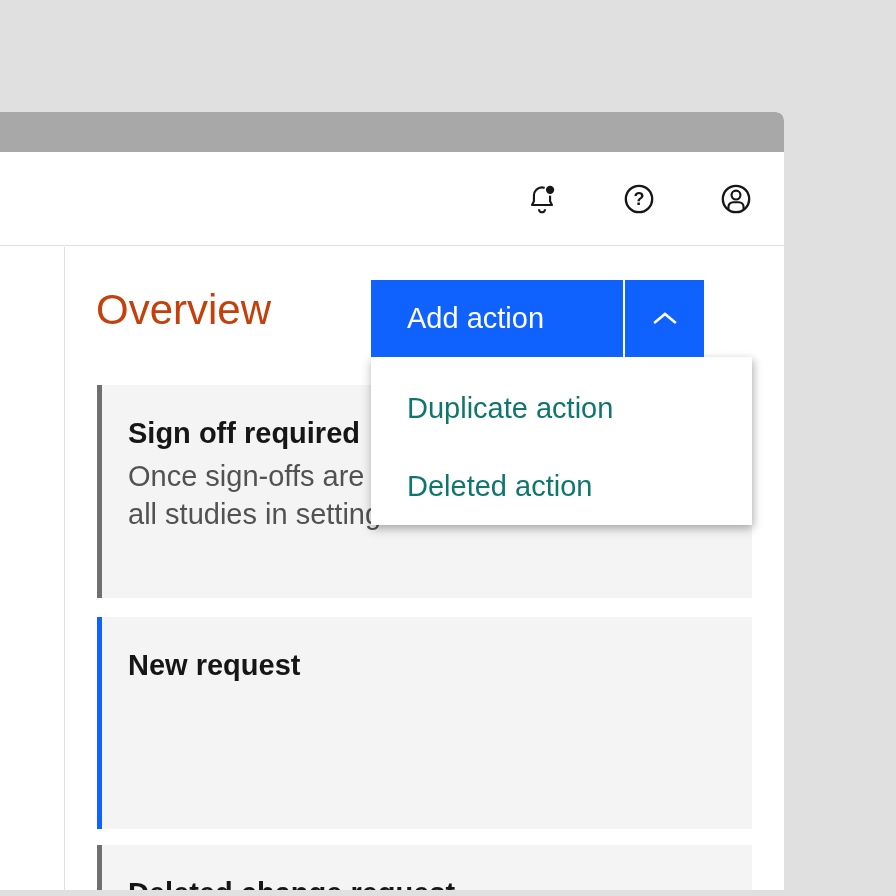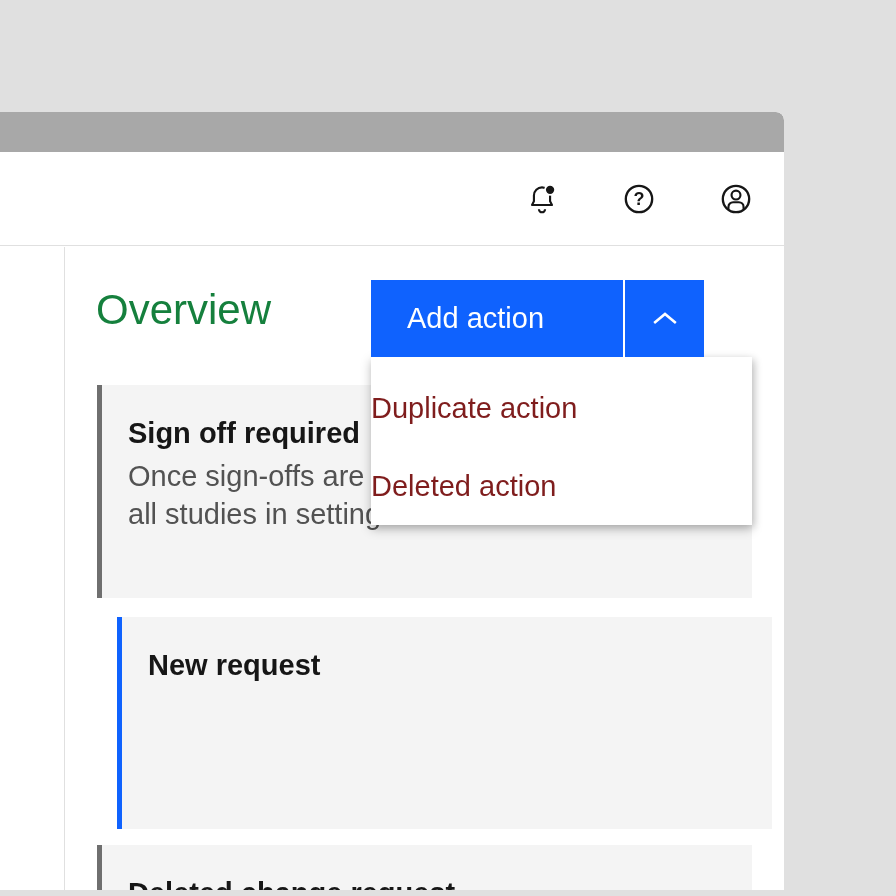--- a/index.html
+++ b/index.html
@@ -74,21 +74,21 @@
     background: #e0e0e0;
   }
   
   .page-title {
     position: absolute;
     left: 96px;
     top: 174px;
     margin: 0;
     font-size: 42px;
     font-weight: 400;
-    color: #15803d;
+    color: #c2410c;
     letter-spacing: 0;
   }
   
   .split-button {
     position: absolute;
     left: 371px;
     top: 168px;
     width: 333px;
     height: 77px;
     display: flex;
@@ -127,37 +127,38 @@
     padding-top: 12px;
     box-sizing: border-box;
     background: #ffffff;
     box-shadow: 0 4px 10px rgba(0,0,0,0.25), 3px 2px 7px rgba(0,0,0,0.10);
     z-index: 9;
   }
   .menu-item {
     height: 78px;
     display: flex;
     align-items: center;
-    font-size: 29px;
-    color: #7f1d1d;
+    padding-left: 36px;
+    font-size: 29px;
+    color: #0f766e;
     cursor: pointer;
   }
   
   .card {
     position: absolute;
     left: 97px;
     width: 655px;
     background: #f4f4f4;
     border-left: 5px solid #701a75;
     box-sizing: border-box;
     padding: 30px 20px 0 26px;
     z-index: 1;
   }
   .card-1 { top: 273px; height: 213px; }
-  .card-2 { top: 505px; height: 212px; margin-left: 20px; }
+  .card-2 { top: 505px; height: 212px; }
   .card-3 { top: 733px; height: 212px; }
   .card-title {
     margin: 0;
     font-size: 29px;
     font-weight: 700;
     color: #161616;
     line-height: 36px;
   }
   .card-body {
     margin-top: 6px;

